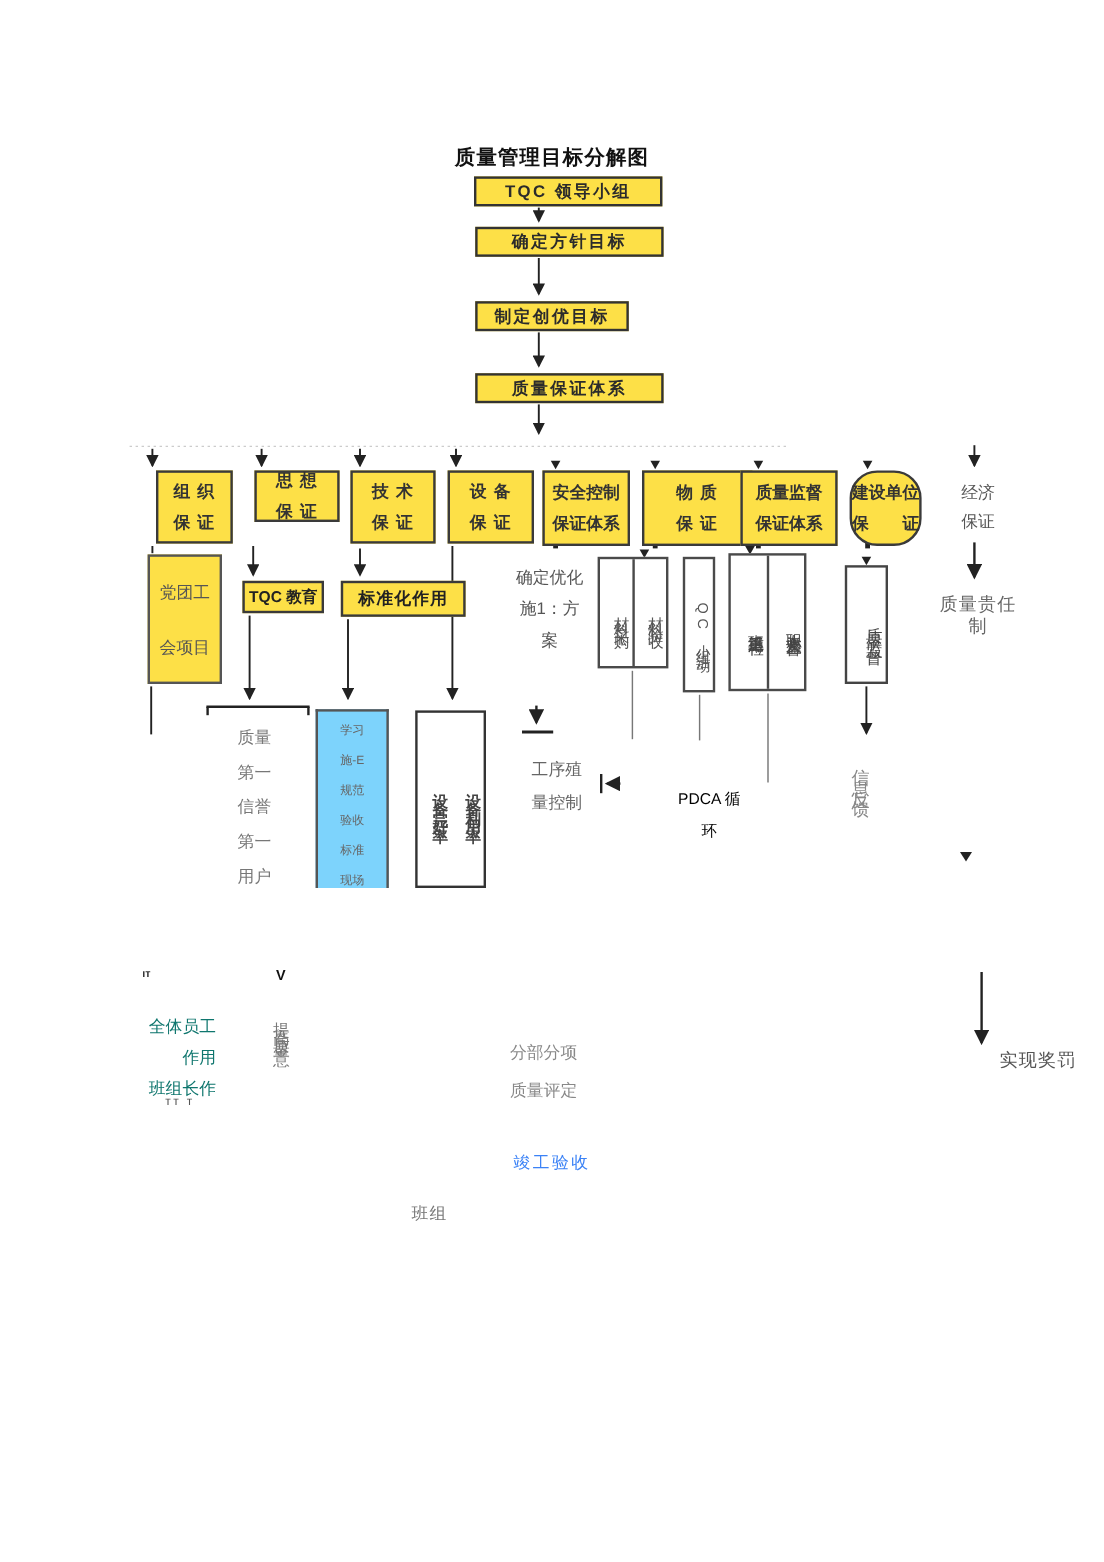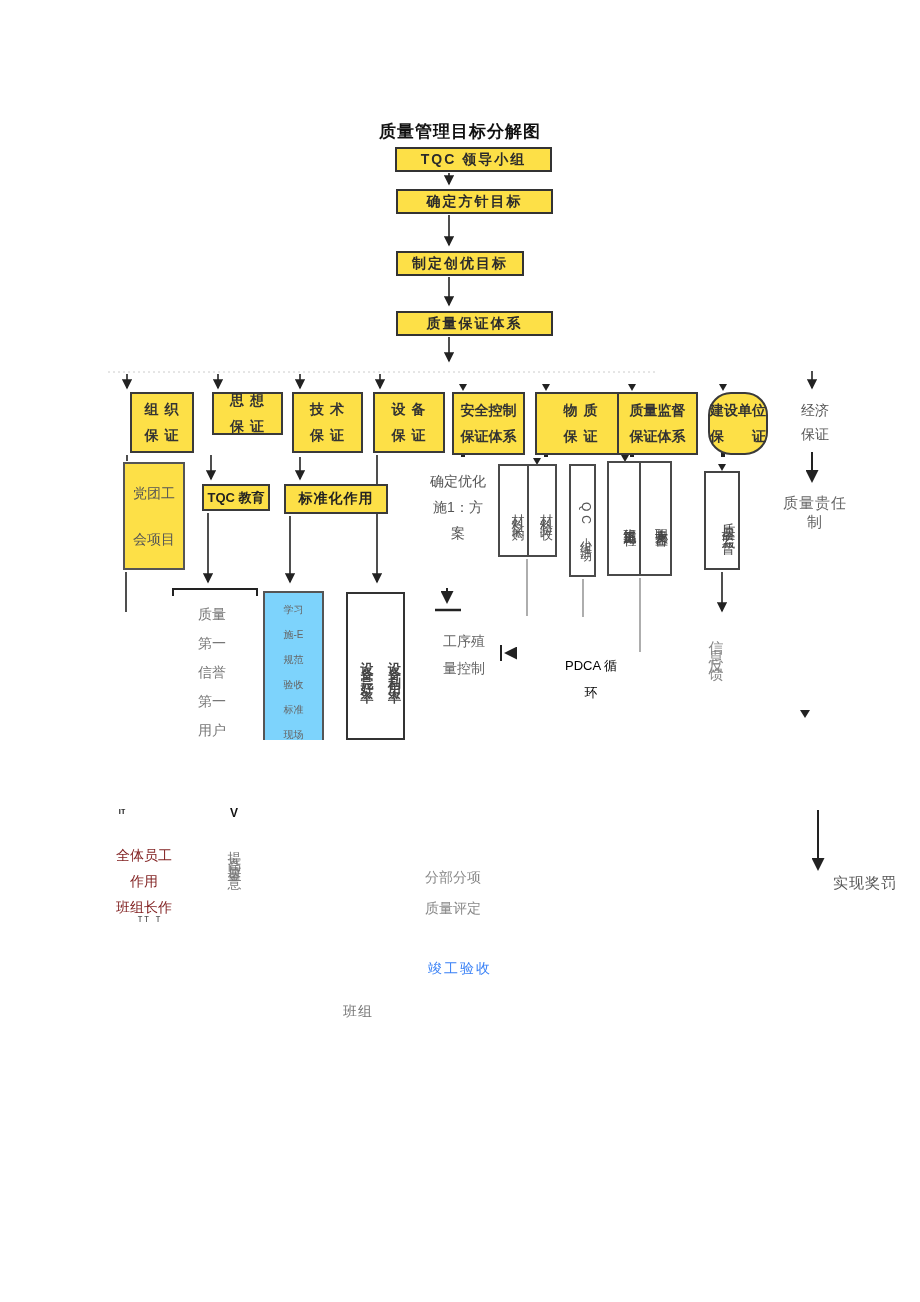--- a/index.html
+++ b/index.html
@@ -163,21 +163,21 @@
   <div class="txt" style="left:432px;top:628px;width:64px;font-size:14px;color:#666;line-height:27px;">工序殖
 量控制</div>
   <div class="txt" style="left:556px;top:624px;width:70px;font-size:13px;color:#000000;line-height:27px;margin-top:28px;">PDCA 循
 环</div>
   <div class="vtxt" style="position:absolute;left:706px;top:628px;height:88px;overflow:hidden;font-size:15px;
        color:#888;letter-spacing:9px;">信息反馈</div>
 
   <div class="txt" style="left:777px;top:874px;width:80px;font-size:15px;color:#555;letter-spacing:1px;margin-left:48px;">实现奖罚</div>
 
   <div class="txt" style="left:112px;top:806px;width:20px;font-size:9px;font-weight:700;color:#333;">ıт</div>
-  <div class="txt" style="left:108px;top:842px;width:72px;font-size:14px;color:#7f1d1d;line-height:26px;">全体员工
+  <div class="txt" style="left:108px;top:842px;width:72px;font-size:14px;color:#0f766e;line-height:26px;text-align:right;">全体员工
 作用
 班组长作</div>
   <div class="txt" style="left:130px;top:913px;width:40px;font-size:10px;color:#555;letter-spacing:2px;">тт т</div>
   <div class="txt" style="left:226px;top:806px;width:16px;font-size:12px;font-weight:700;color:#111;">V</div>
   <div class="vtxt" style="position:absolute;left:226px;top:840px;height:100px;font-size:14px;color:#777;letter-spacing:6px;">提高质量意</div>
 
   <div class="txt" style="left:418px;top:862px;width:70px;font-size:14px;color:#888;line-height:31px;">分部分项
 质量评定</div>
   <div class="txt" style="left:420px;top:960px;width:80px;font-size:14px;color:#3b82f6;letter-spacing:2px;">竣工验收</div>
   <div class="txt" style="left:338px;top:1003px;width:40px;font-size:14px;color:#777;letter-spacing:1px;">班组</div>

